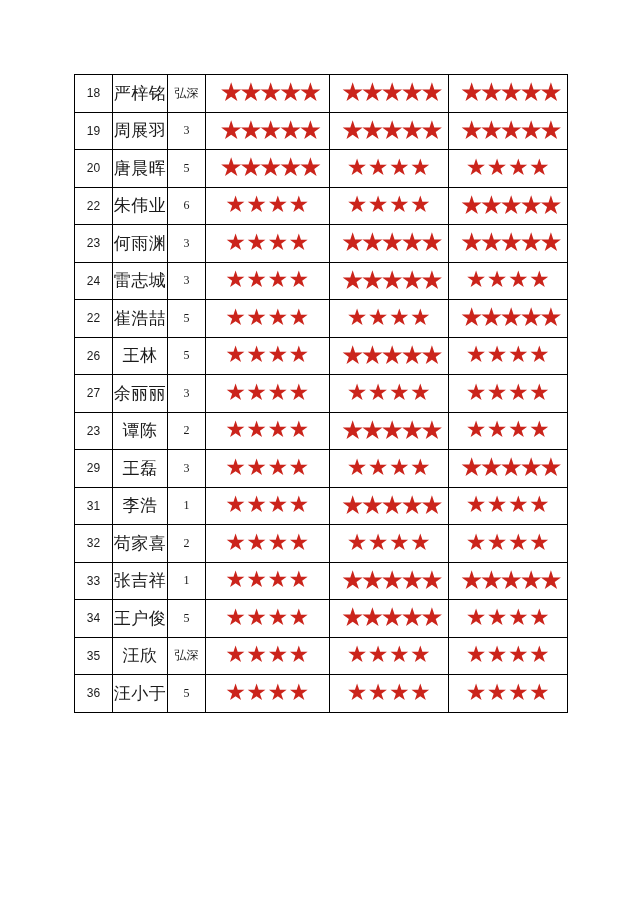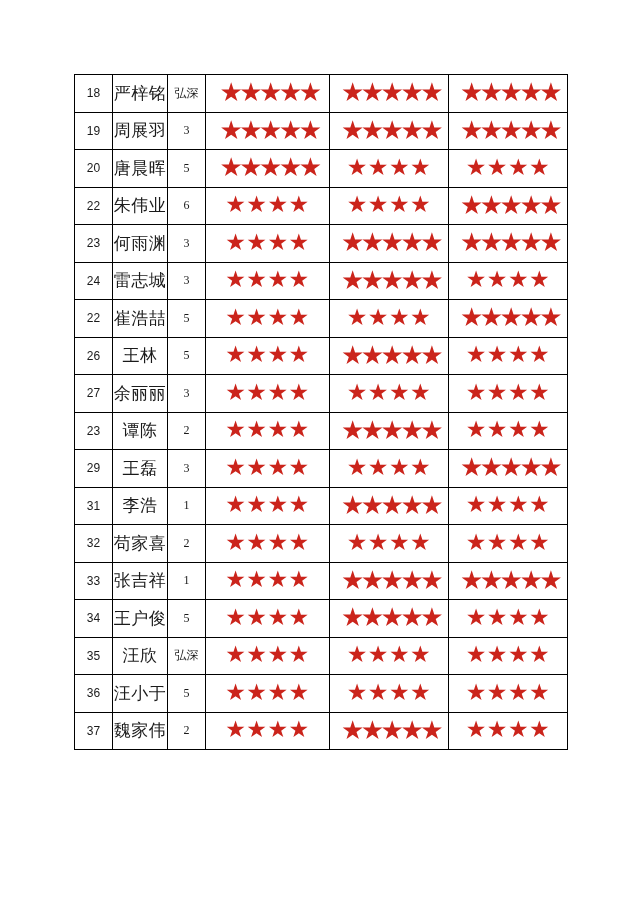--- a/index.html
+++ b/index.html
@@ -205,23 +205,15 @@
     <td class="c-stars"><span class="stars stars-4">★★★★</span></td>
   </tr>
         <tr>
     <td class="c-no">36</td>
     <td class="c-name">汪小于</td>
     <td class="c-class">5</td>
     <td class="c-stars"><span class="stars stars-4">★★★★</span></td>
     <td class="c-stars"><span class="stars stars-4">★★★★</span></td>
     <td class="c-stars"><span class="stars stars-4">★★★★</span></td>
   </tr>
-        <tr>
-    <td class="c-no">37</td>
-    <td class="c-name">魏家伟</td>
-    <td class="c-class">2</td>
-    <td class="c-stars"><span class="stars stars-4">★★★★</span></td>
-    <td class="c-stars"><span class="stars stars-5">★★★★★</span></td>
-    <td class="c-stars"><span class="stars stars-4">★★★★</span></td>
-  </tr>
       </tbody>
   </table>
 </div>
 
 </body></html>

